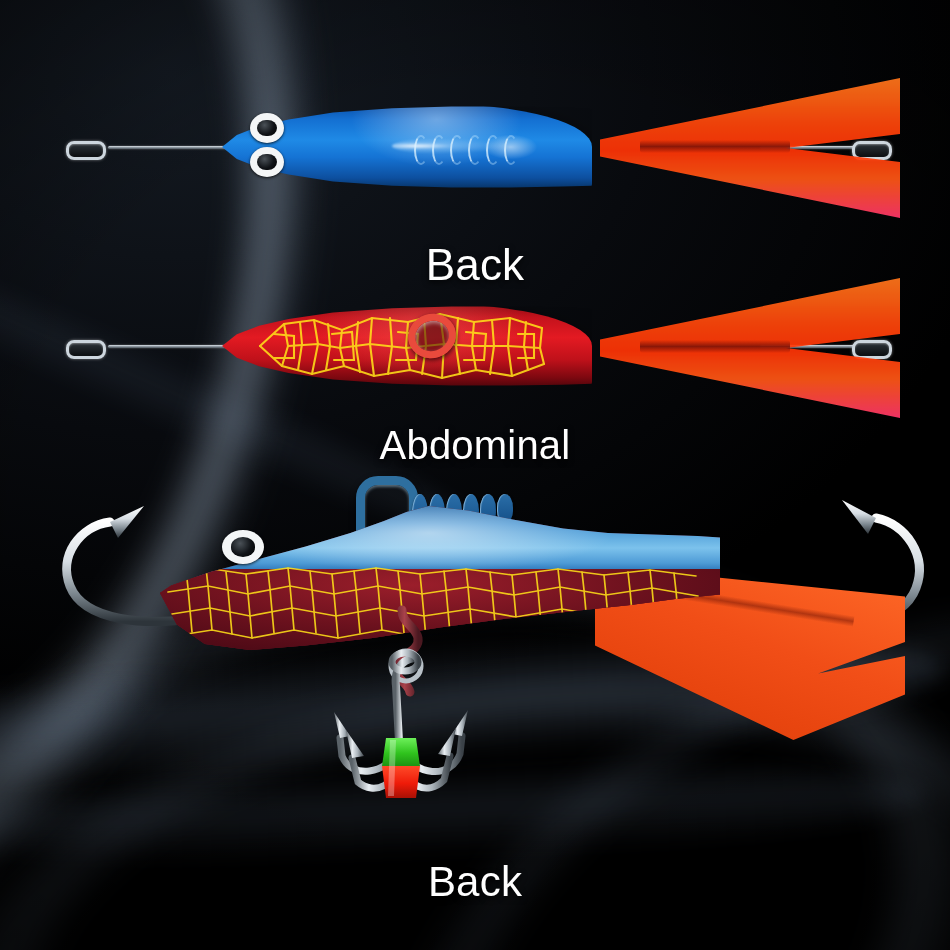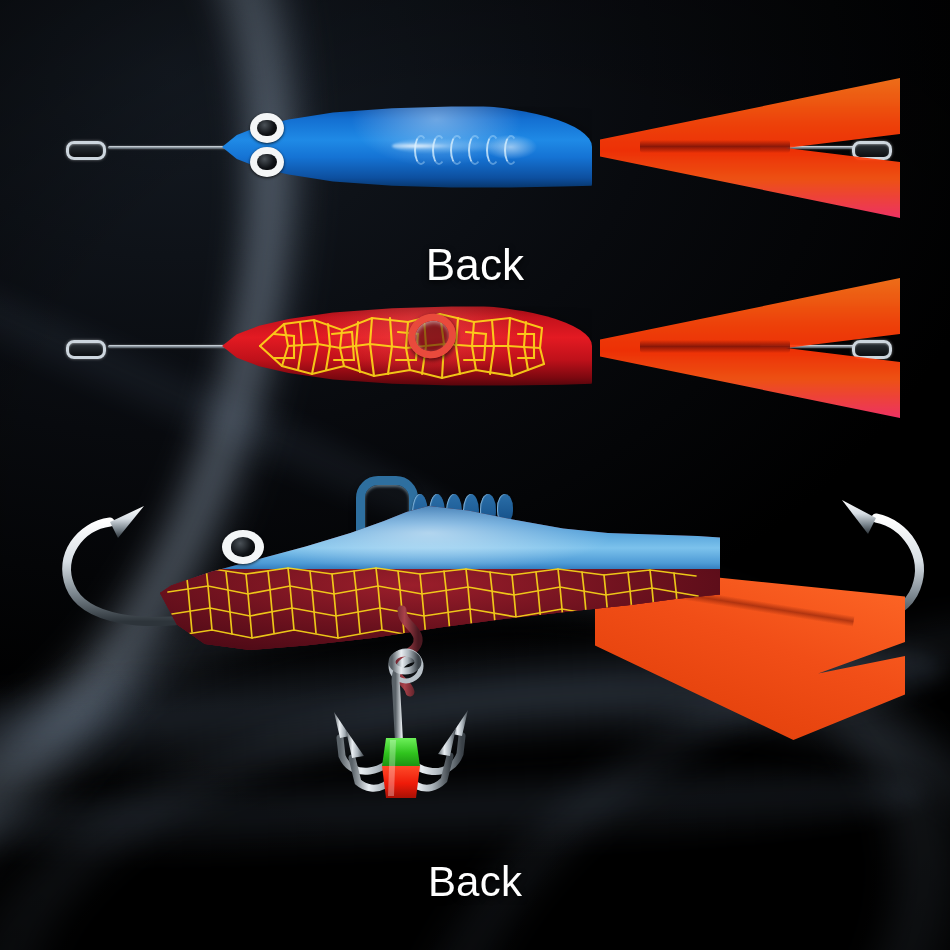--- a/index.html
+++ b/index.html
@@ -354,20 +354,21 @@
             <path d="M244 28 L264 30 L262 56 L242 56"></path>
             <path d="M296 30 L312 30 L312 54 L296 54"></path>
           </g>
         </svg>
       </div>
     </div>
 
     <div class="abd-loop" style="left:408px;top:44px;"></div>
   </div>
 
+  <div class="caption cap-abd">Abdominal</div>
 
   <div class="side-wrap" style="left:0;top:470px;width:950px;height:380px;">
 
     <div class="bighook" style="left:48px;top:28px;">
       <svg viewBox="0 0 150 150" aria-hidden="true">
         <defs>
           <linearGradient id="mg" x1="0" y1="0" x2="0" y2="1">
             <stop offset="0%" stop-color="#ffffff"></stop>
             <stop offset="40%" stop-color="#d7dee4"></stop>
             <stop offset="72%" stop-color="#7c878f"></stop>

